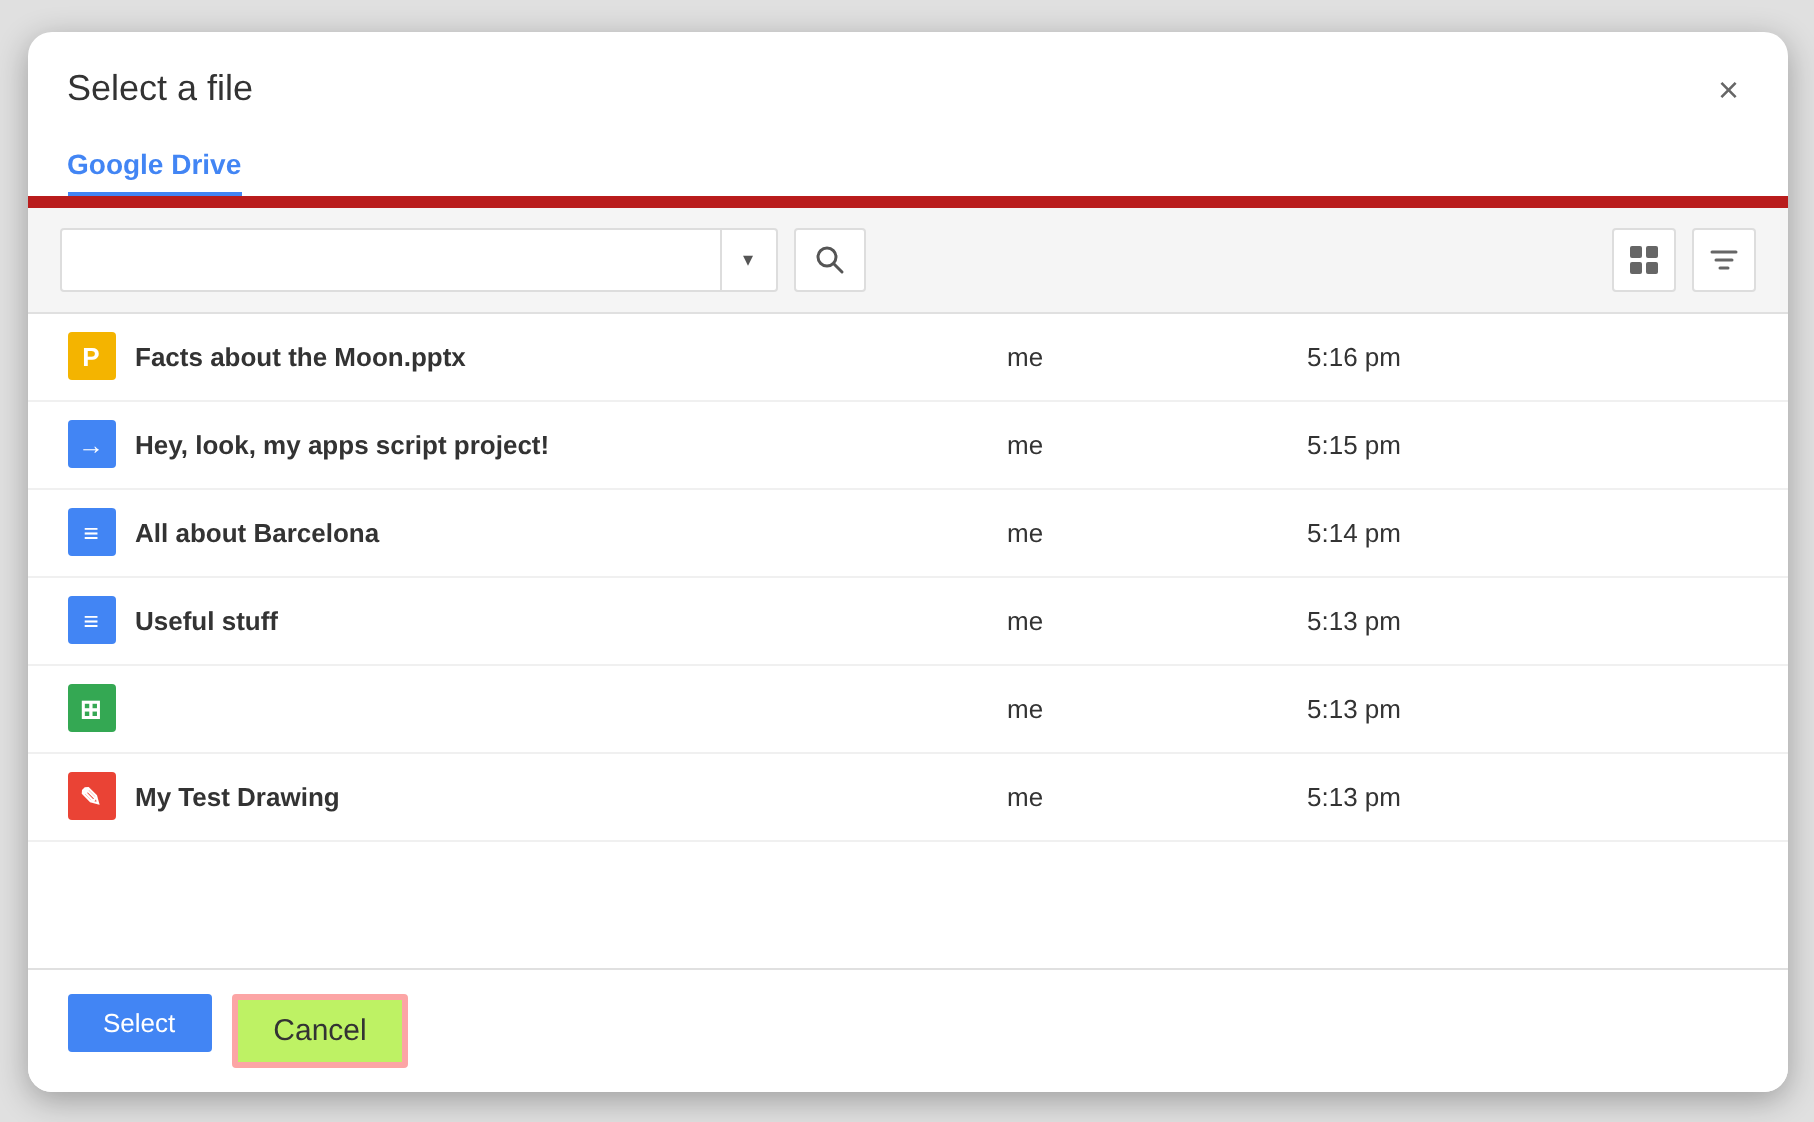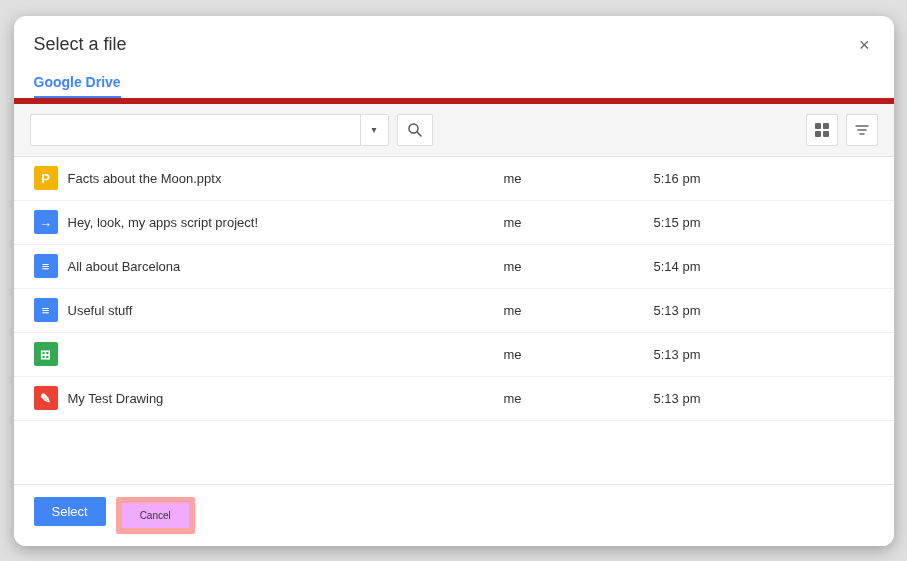--- a/index.html
+++ b/index.html
@@ -180,20 +180,21 @@
       font-weight: 700;
     }
     .file-icon.pptx { background: #f4b400; color: #fff; }
     .file-icon.script { background: #4285f4; color: #fff; }
     .file-icon.doc { background: #4285f4; color: #fff; }
     .file-icon.sheet { background: #34a853; color: #fff; }
     .file-icon.drawing { background: #ea4335; color: #fff; }
     .file-name-text {
       font-size: 13px;
       color: #333;
+      font-weight: bold;
     }
     .cell-owner {
       font-size: 13px;
       color: #333;
       margin-left: 10px;
     }
     .cell-date {
       font-size: 13px;
       color: #333;
     }
@@ -209,26 +210,26 @@
       background: #4285f4;
       color: #fff;
       border: none;
       border-radius: 2px;
       padding: 7px 18px;
       font-size: 13px;
       cursor: pointer;
       font-weight: 400;
     }
     .btn-cancel {
-      background: #f0abfc;
-      color: #333;
-      border: 6px solid #fca5a5;
+      background: #bef264;
+      color: #333;
+      border: 3px solid #fca5a5;
       border-radius: 2px;
       padding: 7px 18px;
-      font-size: 10px;
+      font-size: 15px;
       cursor: pointer;
     }
 
     
     .icon-grid {
       display: grid;
       grid-template-columns: 1fr 1fr;
       gap: 2px;
       width: 14px;
       height: 14px;

